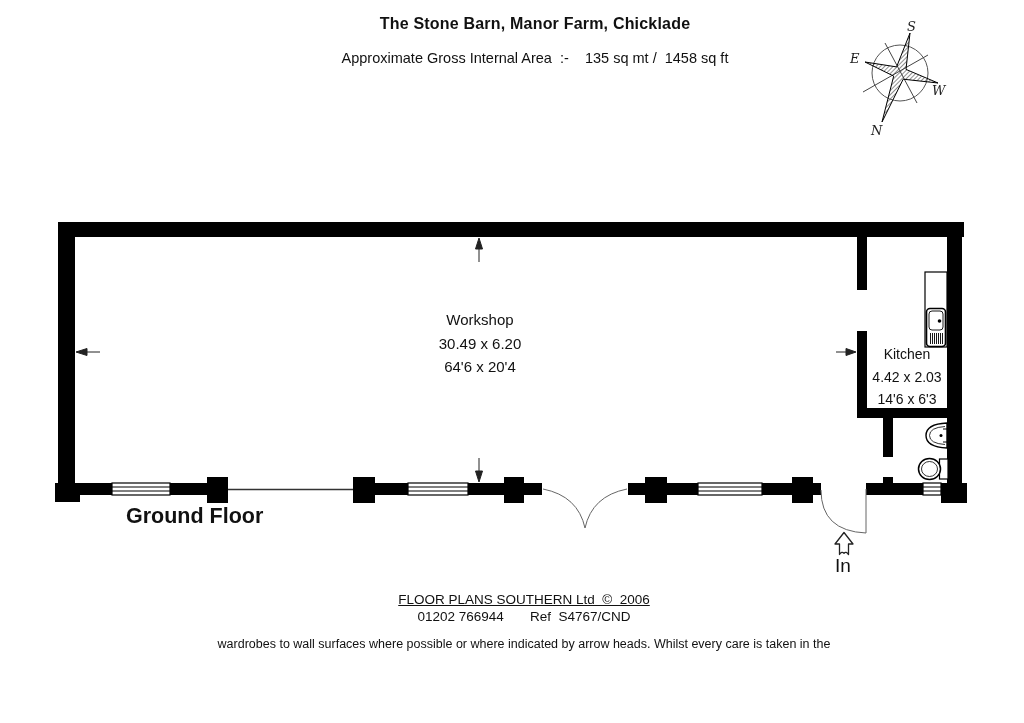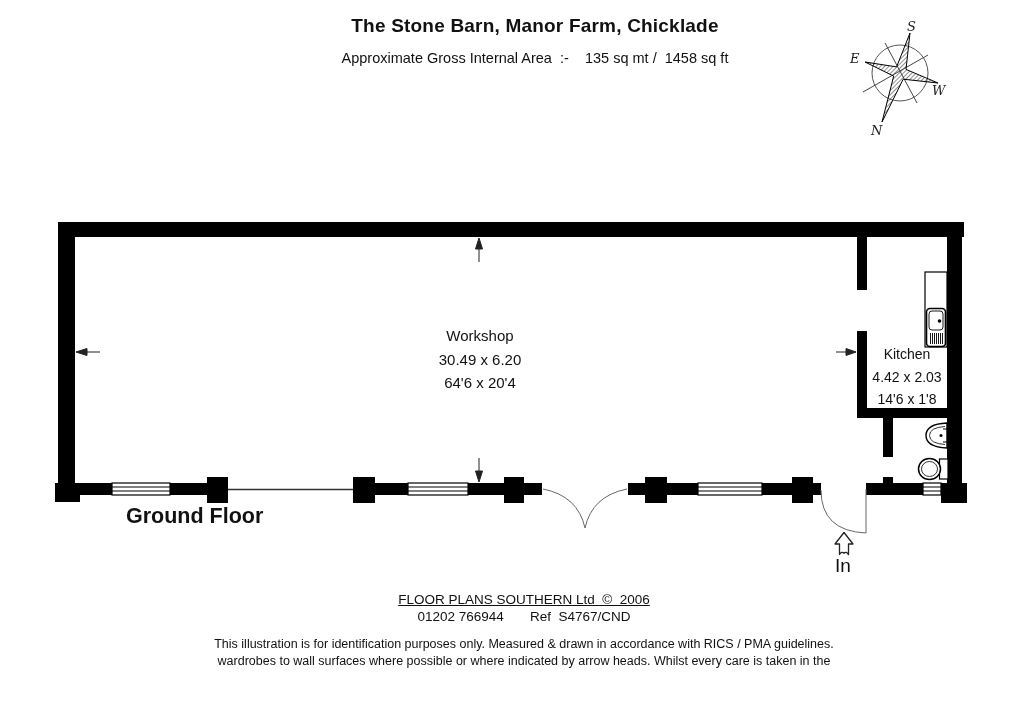--- a/index.html
+++ b/index.html
@@ -3,23 +3,23 @@
 <meta charset="utf-8">
 <style>
   html,body{margin:0;padding:0;}
   body{
     width:1024px;height:723px;position:relative;background:#ffffff;
     font-family:"Liberation Sans", sans-serif;color:#111;overflow:hidden;
   }
   .abs{position:absolute;}
   .center{text-align:center;}
   .pre{white-space:pre;}
-  #title{left:46px;top:15px;width:978px;font-size:19px;font-weight:bold;letter-spacing:.2px;}
+  #title{left:46px;top:15px;width:978px;font-size:16px;font-weight:bold;letter-spacing:.2px;}
   #subtitle{left:46px;top:50px;width:978px;font-size:14.5px;text-align:center;}
-  #workshop-label{left:380px;top:324px;width:200px;font-size:15px;line-height:23.5px;}
+  #workshop-label{left:380px;top:308px;width:200px;font-size:15px;line-height:23.5px;}
   #kitchen-label{left:855px;top:343px;width:104px;font-size:14px;line-height:22.5px;}
   #ground-floor{left:126px;top:504px;font-size:21.5px;font-weight:bold;}
   #in-label{left:820px;top:555px;width:46px;font-size:19px;}
   #footer1{left:24px;top:592px;width:1000px;font-size:13.5px;text-decoration:underline;}
   #footer2{left:24px;top:609px;width:1000px;font-size:13.5px;}
   #disclaimer{left:24px;top:636px;width:1000px;font-size:12.5px;line-height:17px;}
   .compass-letter{font-family:"DejaVu Serif", serif;font-style:italic;font-size:13px;color:#222;}
   svg{position:absolute;left:0;top:0;}
 </style>
 </head>
@@ -171,26 +171,25 @@
 
 <div id="workshop-label" class="abs center">
   <div>Workshop</div>
   <div>30.49 x 6.20</div>
   <div>64'6 x 20'4</div>
 </div>
 
 <div id="kitchen-label" class="abs center">
   <div>Kitchen</div>
   <div>4.42 x 2.03</div>
-  <div>14'6 x 1'8</div>
+  <div>14'6 x 6'3</div>
 </div>
 
 <div id="ground-floor" class="abs">Ground Floor</div>
 
 <div id="in-label" class="abs center">In</div>
 
 <div id="footer1" class="abs center pre">FLOOR PLANS SOUTHERN Ltd  ©  2006</div>
 <div id="footer2" class="abs center pre">01202 766944       Ref  S4767/CND</div>
 
 <div id="disclaimer" class="abs center">
-  <div>This illustration is for identification purposes only. Measured &amp; drawn in accordance with RICS / PMA guidelines.</div>
   <div>wardrobes to wall surfaces where possible or where indicated by arrow heads. Whilst every care is taken in the</div>
 </div>
 
 </body></html>

